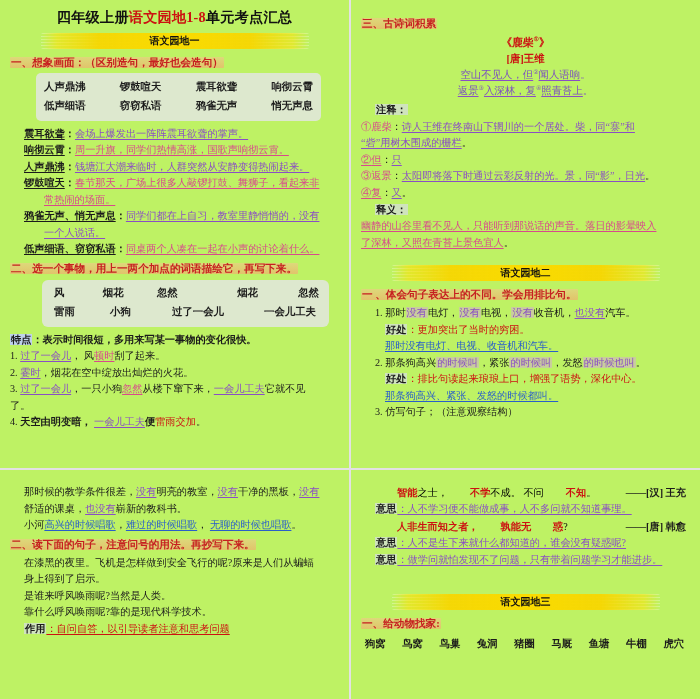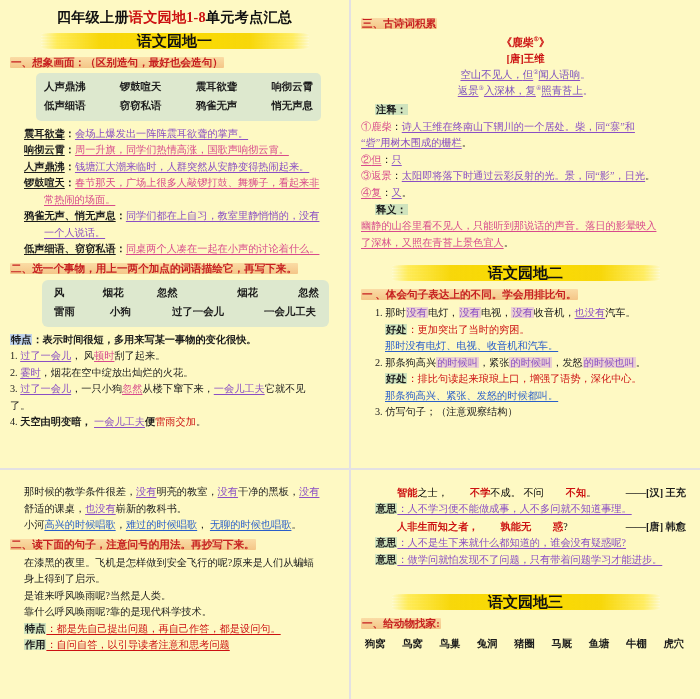--- a/index.html
+++ b/index.html
@@ -14,21 +14,21 @@
     position: relative;
     width: 700px; height: 699px;
     background: #eceaec;
     display: grid;
     grid-template-columns: 349px 349px;
     grid-template-rows: 468px 229px;
     column-gap: 2px;
     row-gap: 2px;
   }
   .page {
-    background: #fef9c3;
+    background: #bef264;
     position: relative;
     overflow: hidden;
     padding: 7px 10px 14px 10px;
     box-shadow: 0 0 0 1px #e3e1e3;
   }
   .page.p1 { padding-top: 6px; }
   .page.p3, .page.p4 { padding-top: 14px; }
 
   
   .ttl {
@@ -39,21 +39,21 @@
     color: #111;
     margin: 3px 0 5px 0;
     line-height: 1.2;
   }
   .ttl .red { color: #cc1111; }
 
   .banner {
     position: relative;
     text-align: center;
     font-weight: bold;
-    font-size: 15px;
+    font-size: 10px;
     color: #111;
     margin: 2px auto 5px auto;
     width: 268px;
     height: 20px;
     line-height: 20px;
   }
   .banner .swash {
     position: absolute; left: 0; top: 2px;
     width: 268px; height: 16px;
     background:
@@ -252,21 +252,20 @@
     <div class="line ind"><span>舒适的课桌，</span><span class="pur u-pur">也没有</span><span>崭新的教科书。</span></div>
     <div class="line ind"><span>小河</span><span class="blu u-blu">高兴的时候唱歌</span><span>，</span><span class="blu u-blu">难过的时候唱歌</span><span>， </span><span class="blu u-blu">无聊的时候也唱歌</span><span>。</span></div>
 
     <div class="sec"><span class="hl">二、读下面的句子，注意问号的用法。再抄写下来。</span></div>
 
     <div class="line ind">在漆黑的夜里。飞机是怎样做到安全飞行的呢?原来是人们从蝙蝠</div>
     <div class="line ind">身上得到了启示。</div>
     <div class="line ind">是谁来呼风唤雨呢?当然是人类。</div>
     <div class="line ind">靠什么呼风唤雨呢?靠的是现代科学技术。</div>
 
-    <div class="line ind"><span class="hl-g">特点</span><span class="red u-red">：都是先自己提出问题，再自己作答，都是设问句。</span></div>
     <div class="line ind"><span class="hl-g">作用</span><span class="red u-red">：自问自答，以引导读者注意和思考问题</span></div>
   </div>
 
   <div class="page p4">
     <div class="quoteline ind">
       <span><span class="q">智能</span><span>之士，</span><span class="q">不学</span><span>不成。 </span><span>不问</span><span class="q">不知</span><span>。</span></span>
       <span class="src">——[汉] 王充</span>
     </div>
     <div class="line ind"><span class="hl-g">意思</span><span class="pur u-pur">：人不学习便不能做成事，人不多问就不知道事理。</span></div>
 

